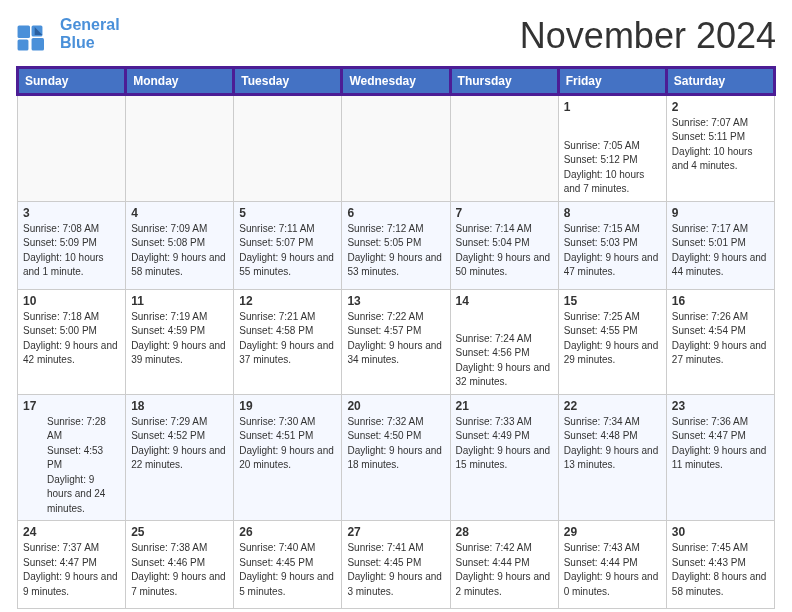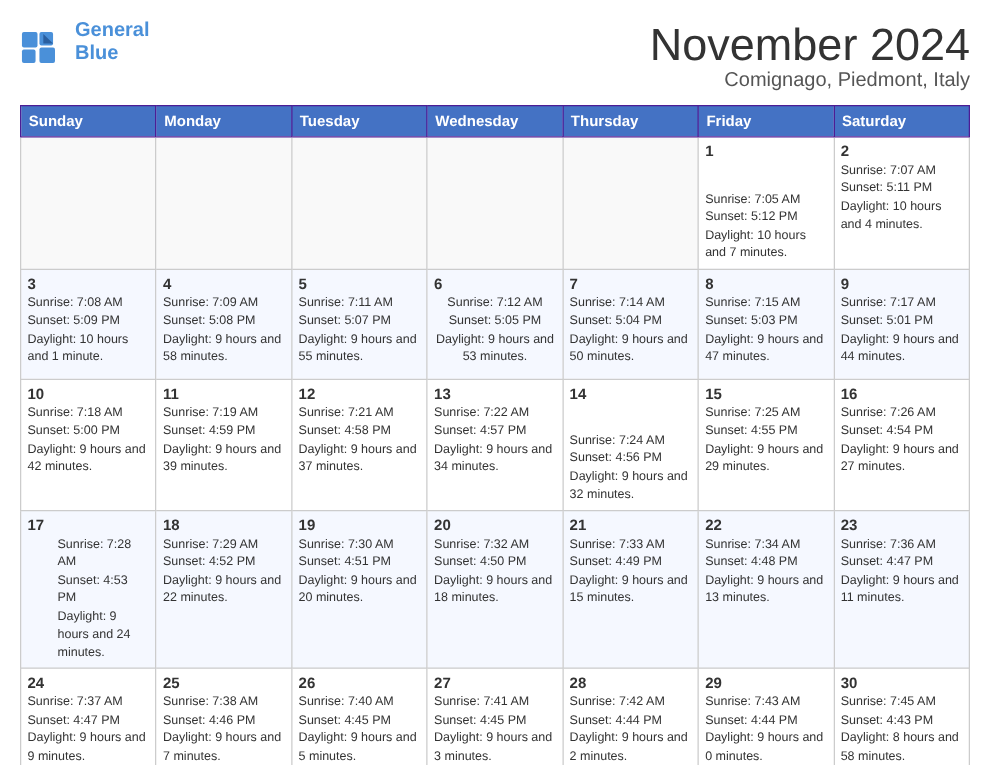--- a/index.html
+++ b/index.html
@@ -47,21 +47,21 @@
       border-collapse: collapse;
       table-layout: fixed;
     }
     th {
       background-color: #4472c4;
       color: #fff;
       font-size: 12px;
       font-weight: bold;
       text-align: left;
       padding: 5px 6px;
-      border: 1px solid #4c1d95;
+      border: 3px solid #4c1d95;
       margin-top: 37px;
     }
     td {
       border: 1px solid #ccc;
       vertical-align: top;
       padding: 4px 5px;
       font-size: 10.5px;
       color: #333;
       height: 88px;
       background: #fff;
@@ -94,21 +94,20 @@
     </svg>
     <div>
       <div class="logo-text">
         <span>General</span><br>
         <span style="color:#4a90d9">Blue</span>
       </div>
     </div>
   </div>
   <div class="title-block">
     <div class="month-title">November 2024</div>
-    <div class="location">Comignago, Piedmont, Italy</div>
   </div>
 </div>
 
 <table>
   <thead>
     <tr>
     <th>Sunday</th>
         <th>Monday</th>
         <th>Tuesday</th>
         <th>Wednesday</th>
@@ -151,21 +150,21 @@
 Daylight: 9 hours and 58 minutes.</div>
         </td>
         <td>
           <span class="day-num">5</span>
           <div class="day-info" style="white-space: pre-line;">Sunrise: 7:11 AM
 Sunset: 5:07 PM
 Daylight: 9 hours and 55 minutes.</div>
         </td>
         <td>
           <span class="day-num">6</span>
-          <div class="day-info" style="white-space: pre-line; text-align: center;">Sunrise: 7:12 AM
+          <div class="day-info" style="white-space: pre-line;">Sunrise: 7:12 AM
 Sunset: 5:05 PM
 Daylight: 9 hours and 53 minutes.</div>
         </td>
         <td>
           <span class="day-num">7</span>
           <div class="day-info" style="white-space: pre-line;">Sunrise: 7:14 AM
 Sunset: 5:04 PM
 Daylight: 9 hours and 50 minutes.</div>
         </td>
         <td>

